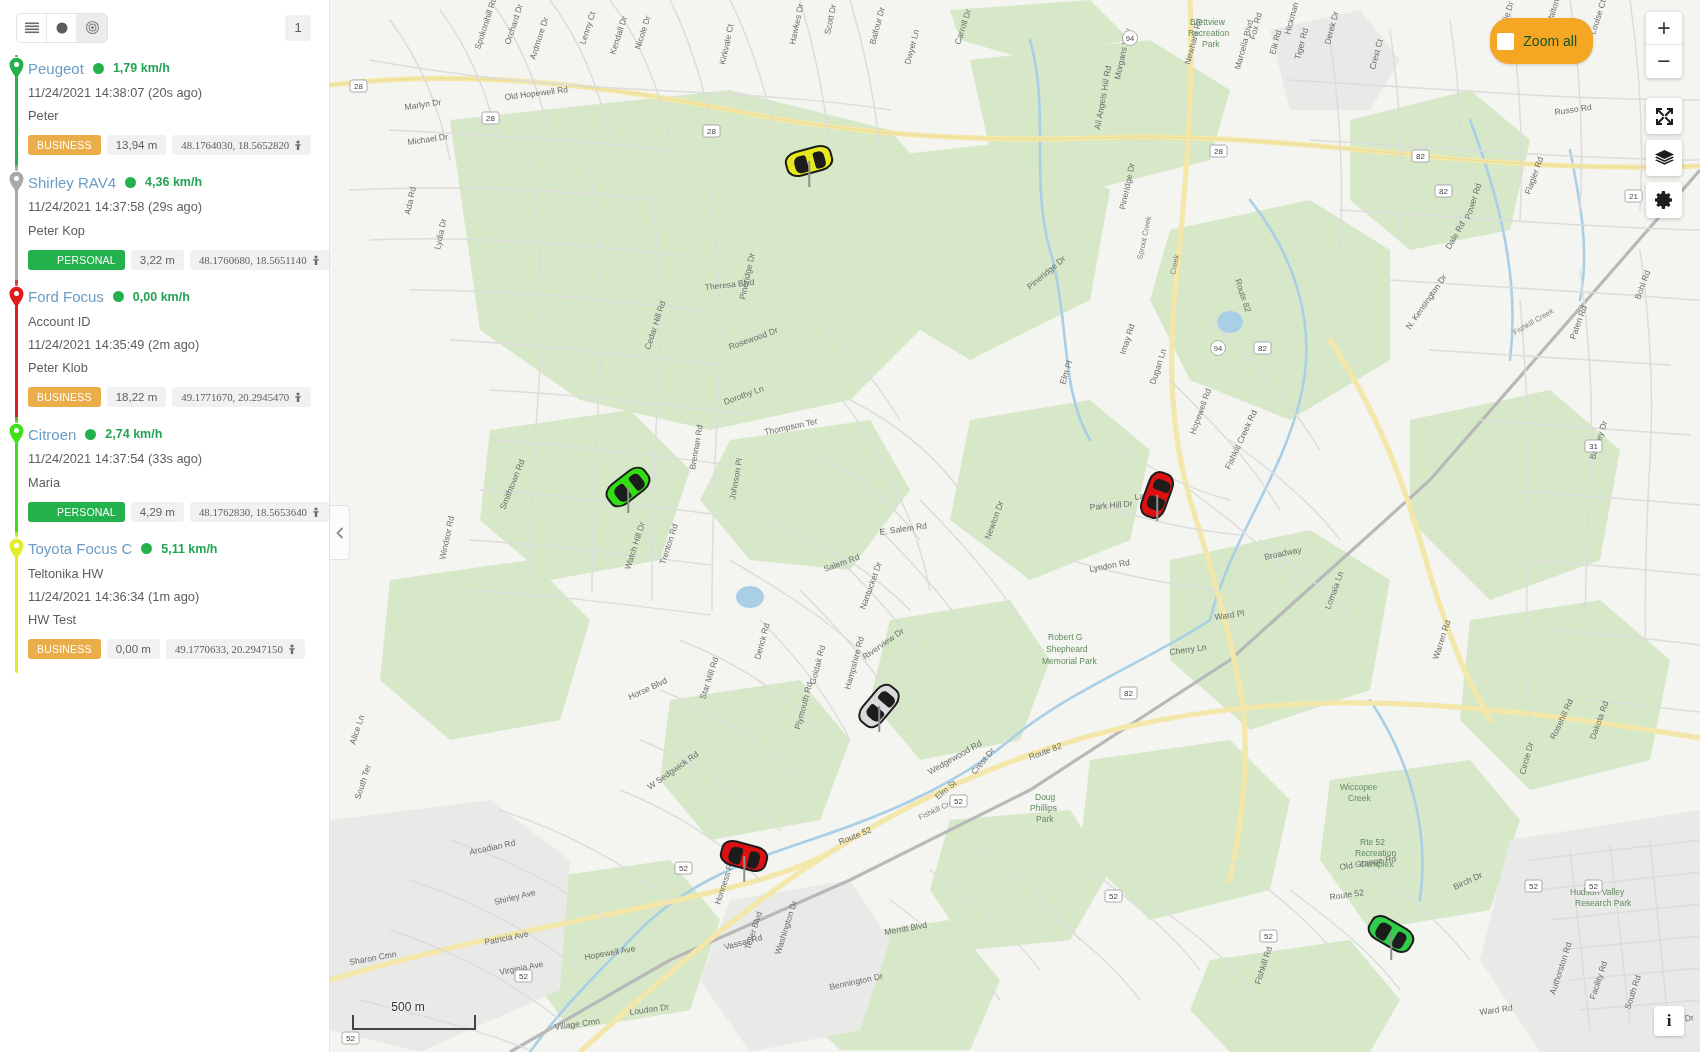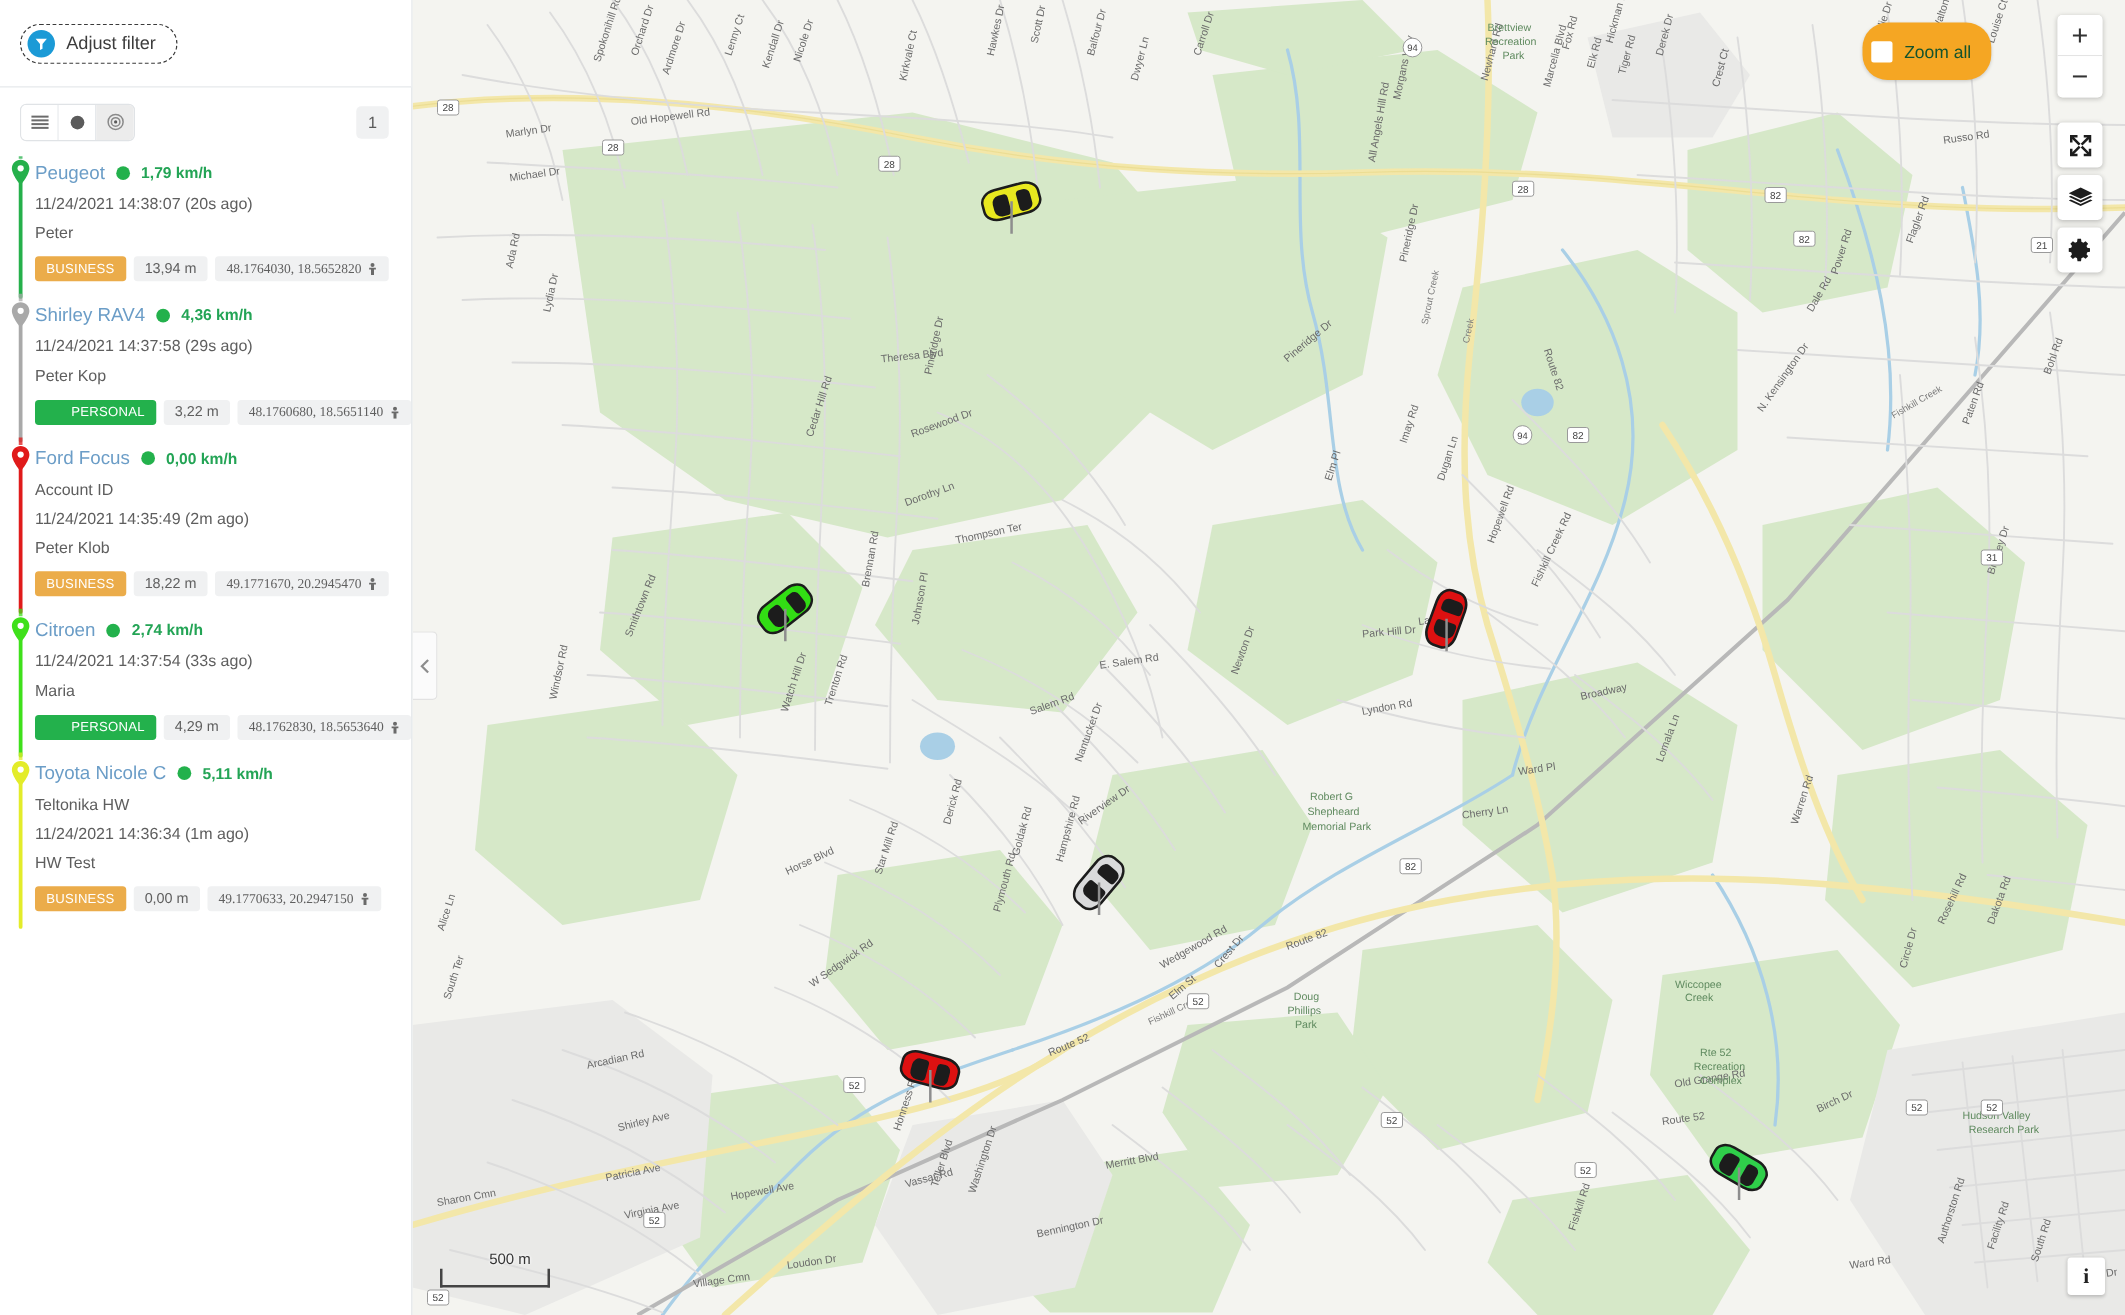--- a/index.html
+++ b/index.html
@@ -148,21 +148,21 @@
     position: absolute; right: 16px; bottom: 16px; z-index: 21;
     width: 30px; height: 30px; background: #fff;
     border-radius: 3px; box-shadow: 0 1px 3px rgba(0,0,0,.2);
     display: flex; align-items: center; justify-content: center;
     font-family: "Liberation Serif", serif; font-weight: bold; font-size: 17px; color: #222;
     cursor: pointer;
   }
 
   #scale-bar {
     position: absolute; left: 22px; bottom: 22px; z-index: 20;
-    width: 88px; height: 15px;
+    width: 124px; height: 15px;
     border: 2px solid #444; border-top: none;
     display: flex; align-items: center; justify-content: center;
   }
   #scale-label {
     position: absolute; top: -15px; left: 0; width: 108px;
     text-align: center; font-size: 12px; color: #333;
     text-shadow: 0 0 2px #fff, 0 0 3px #fff;
   }
 
   
@@ -193,30 +193,20 @@
     fill: #fff; stroke: #9a9a9a; stroke-width: .8;
   }
 </style>
 </head>
 <body>
 
 <div id="app">
 
   <aside id="sidebar">
 
-    <div id="filter-bar">
-      <div class="filter-chip">
-        <span class="filter-funnel">
-          <svg width="12" height="12" viewBox="0 0 12 12">
-            <path d="M1.5 2h9L7 6.2V10l-2 1V6.2z" fill="#ffffff"></path>
-          </svg>
-        </span>
-        <span class="filter-chip-label">Adjust filter</span>
-      </div>
-    </div>
 
     <div id="view-toolbar">
       <div class="seg-group">
         <div class="seg-btn">
           <svg width="14" height="12" viewBox="0 0 14 12">
             <g fill="#6b6b6b">
               <rect x="0" y="0.5" width="14" height="1.6"></rect>
               <rect x="0" y="3.5" width="14" height="1.6"></rect>
               <rect x="0" y="6.5" width="14" height="1.6"></rect>
               <rect x="0" y="9.5" width="14" height="1.6"></rect>
@@ -354,21 +344,21 @@
         </div>
         <div class="v-item">
     <div class="v-rail" style="background:#e3ec2a"></div>
     <span class="v-pin">
       <svg width="17" height="22" viewBox="0 0 17 22">
         <path d="M8.5 0.8C4.6.8 1.5 3.9 1.5 7.8c0 5 7 13.4 7 13.4s7-8.4 7-13.4c0-3.9-3.1-7-7-7z" fill="#e3ec2a"></path>
         <circle cx="8.5" cy="7.6" r="2.5" fill="#ffffff"></circle>
       </svg>
     </span>
     <div class="v-head">
-      <span class="v-name">Toyota Nicole C</span>
+      <span class="v-name">Toyota Focus C</span>
       <span class="v-dot" style="background:#23b14c"></span>
       <span class="v-speed">5,11 km/h</span>
     </div>
     <div class="v-sub">Teltonika HW</div>
     <div class="v-sub">11/24/2021 14:36:34 (1m ago)</div>
     <div class="v-sub">HW Test</div>
     <div class="v-chips">
       <span class="chip-type business">BUSINESS</span>
       <span class="chip-gray">0,00 m</span>
       <span class="chip-gray coords">

